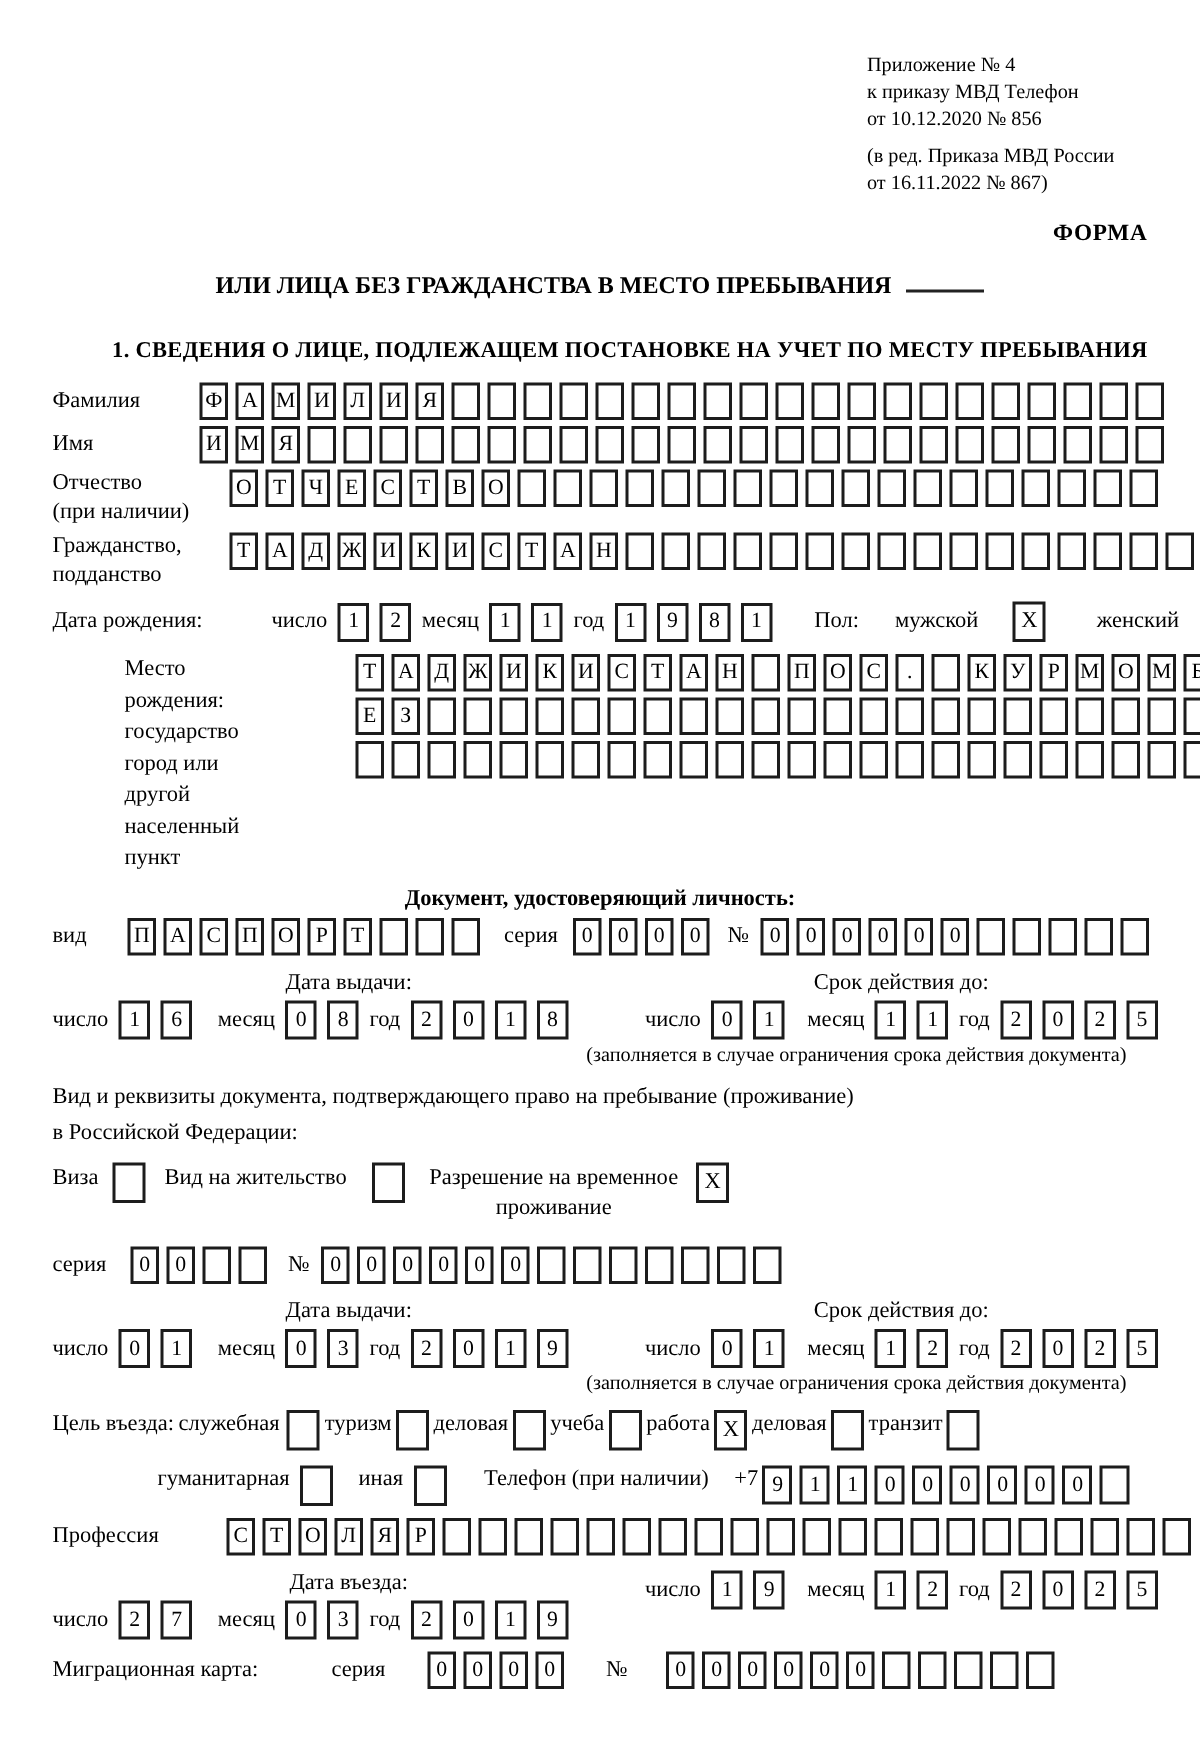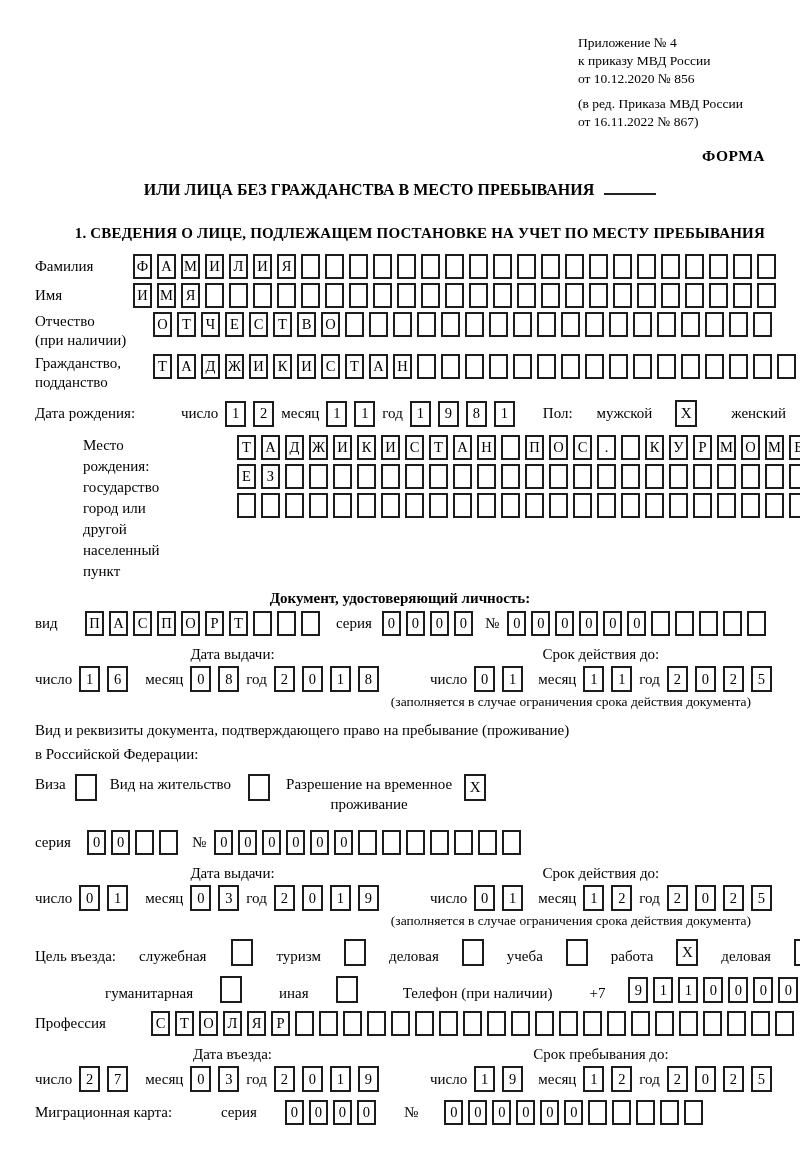--- a/index.html
+++ b/index.html
@@ -31,32 +31,32 @@
   .two-col{display:flex;margin-top:10px;}
   .col-l{flex:0 0 395px;}
   .col-r{flex:1 1 auto;}
   .dtitle{text-align:center;font-size:15px;margin-bottom:3px;}
   .bold-center{text-align:center;font-weight:bold;font-size:15px;margin-top:8px;}
   .res-opts{display:flex;align-items:flex-start;margin-top:8px;gap:13px;}
   .opt{display:flex;align-items:flex-start;gap:9px;}
   .opt .olbl{line-height:20px;}
   .opt .wrapc{display:inline-block;text-align:center;}
   .w170{width:172px;} .w178{width:178px;}
-  .visit-row{display:flex;align-items:flex-end;margin-top:10px;gap:23px;}
+  .visit-row{display:flex;align-items:flex-start;margin-top:10px;gap:3px;}
   .gap18{margin-left:14px;} .gap26{margin-left:22px;}
   .phone-cells .cell{flex-basis:20px;width:20px;height:26px;}
 </style>
 </head>
 <body>
 
 <div class="page">
 
   <div class="hdr">
     <div>Приложение № 4</div>
-    <div>к приказу МВД России</div>
+    <div>к приказу МВД Телефон</div>
     <div>от 10.12.2020 № 856</div>
     <div class="grp2">
       <div>(в ред. Приказа МВД России</div>
       <div>от 16.11.2022 № 867)</div>
     </div>
   </div>
   <div class="forma">ФОРМА</div>
 
   <div class="title">
     <div>
@@ -615,21 +615,20 @@
         <span class="lbl">год</span>
         <span class="cells dcells">
             <span class="cell">2</span>
             <span class="cell">0</span>
             <span class="cell">1</span>
             <span class="cell">9</span>
           </span>
       </div>
     </div>
     <div class="col-r">
-      <div class="dtitle">Срок пребывания до:</div>
       <div class="dgroup">
         <span class="lbl">число</span>
         <span class="cells dcells">
             <span class="cell">1</span>
             <span class="cell">9</span>
           </span>
         <span class="lbl" style="margin-left:8px;">месяц</span>
         <span class="cells dcells">
             <span class="cell">1</span>
             <span class="cell">2</span>

